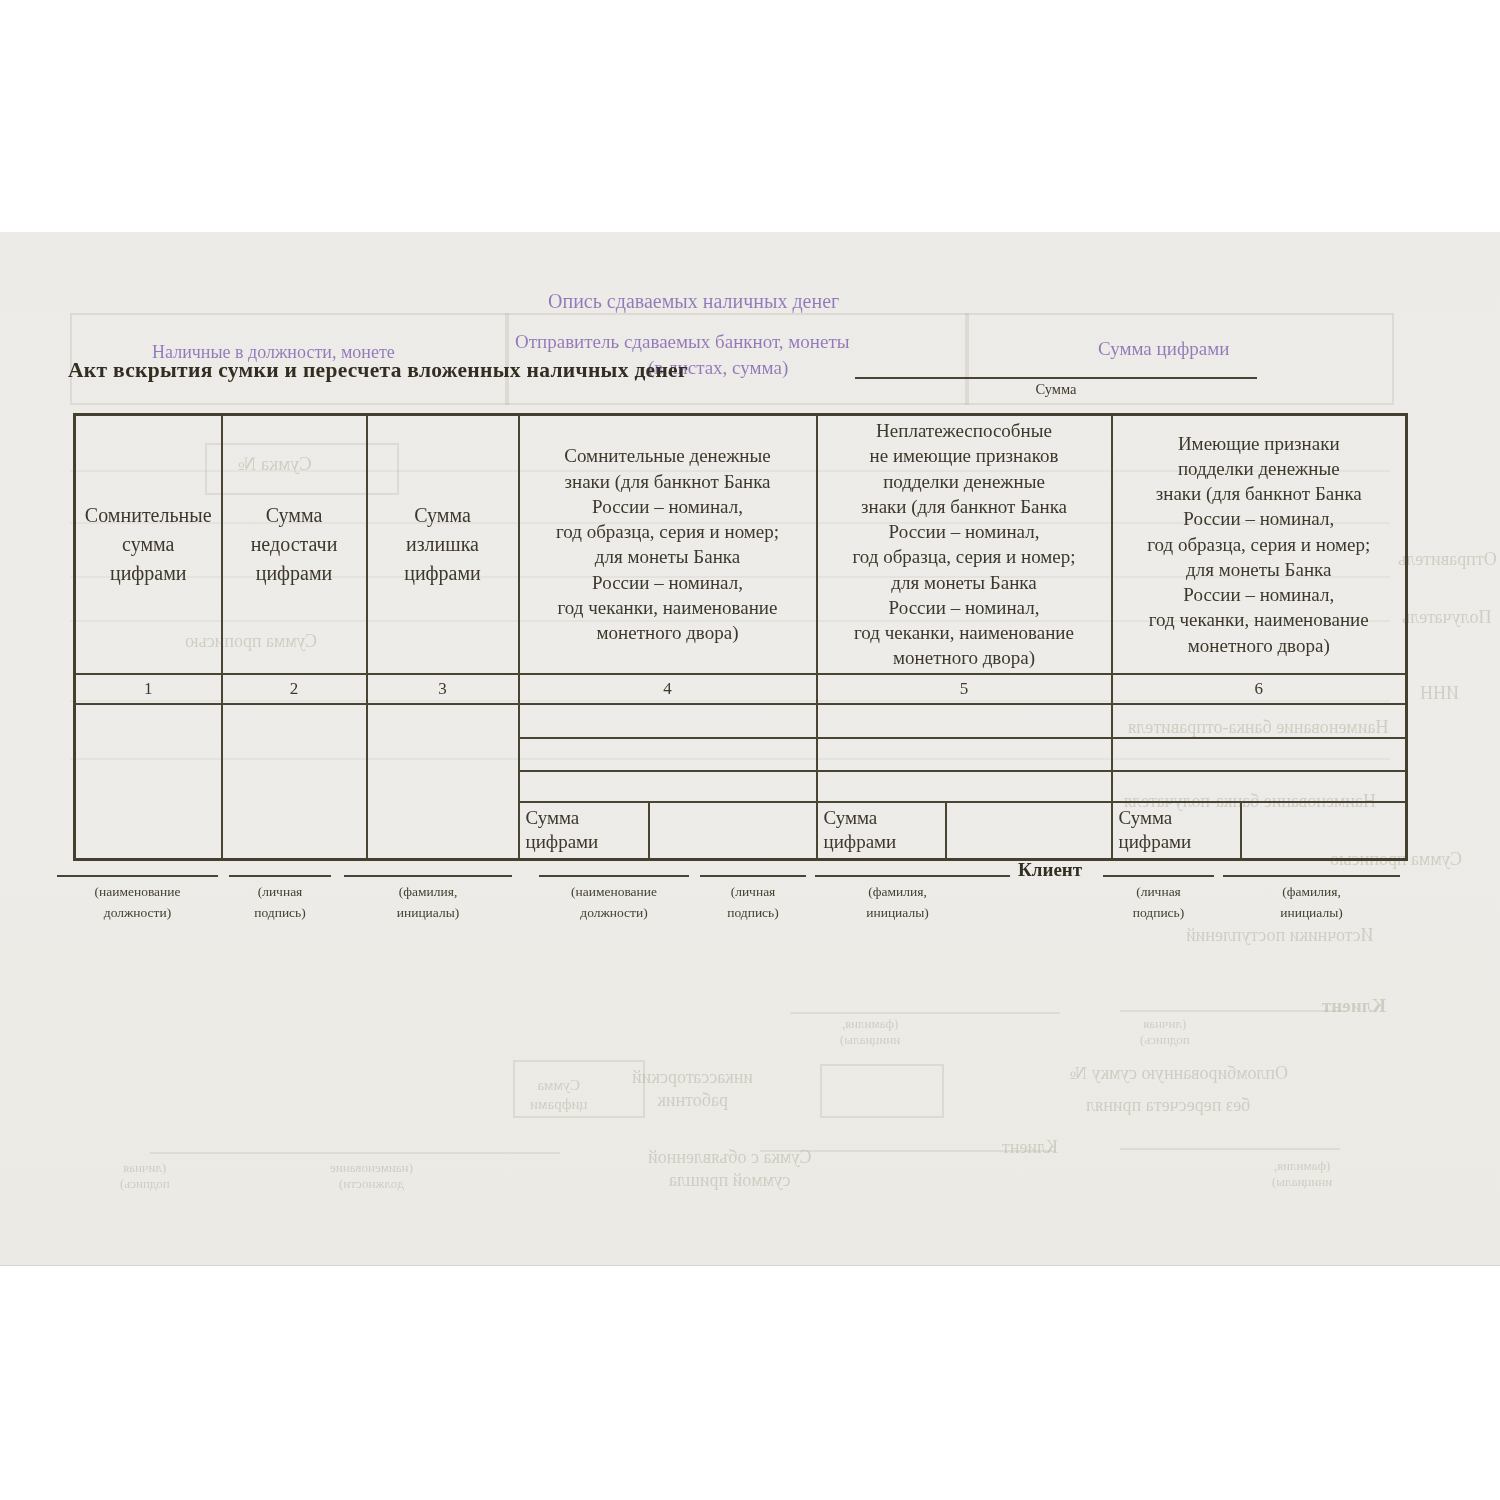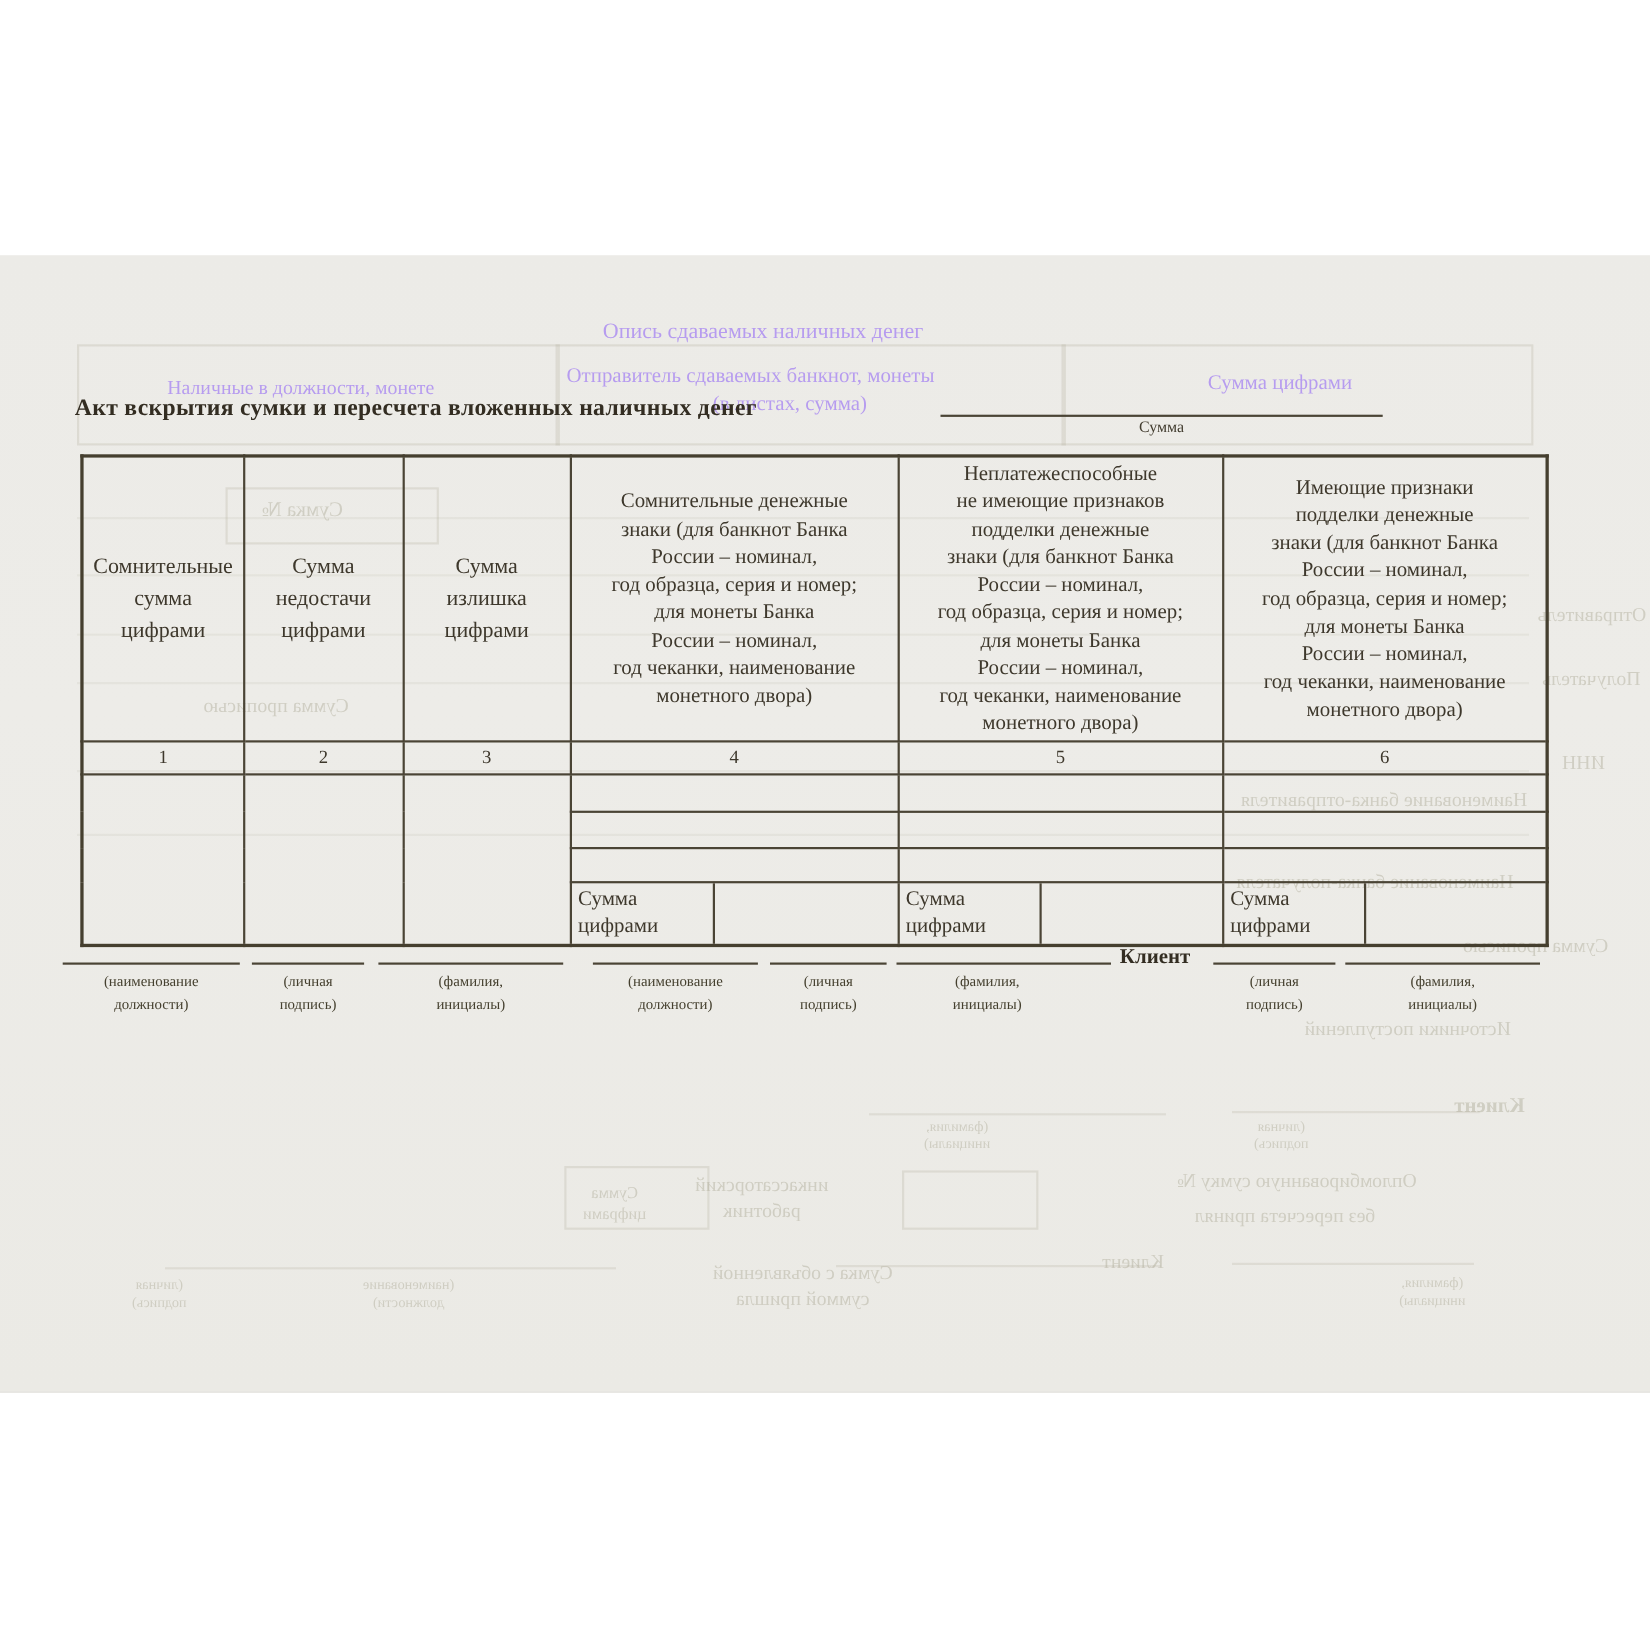--- a/index.html
+++ b/index.html
@@ -9,21 +9,21 @@
     color:#3e382c;background:#ffffff;
   }
   
   #paper{
     position:absolute;left:0;top:232px;width:1500px;height:1033px;
     background:linear-gradient(180deg,#ecebe7 0%,#edece8 40%,#ebeae5 100%);
     border-bottom:1px solid #d9d7d1;
   }
   
   .bleed{position:absolute;white-space:pre-line;line-height:1.25;pointer-events:none;}
-  .bn{color:#8b5cf6;opacity:.55;text-align:right;}           
+  .bn{color:#4c1d95;opacity:.55;text-align:right;}           
   .bm{color:#aeab98;opacity:.45;transform:scaleX(-1);} 
   .bbox{position:absolute;border:2px solid #b3b09e;opacity:.28;pointer-events:none;}
   .bline{position:absolute;height:0;border-top:2px solid #b3b09e;opacity:.25;pointer-events:none;}
   .blinesoft{opacity:.14;}
   
   #title{
     position:absolute;left:68px;top:358px;font-size:21.5px;font-weight:bold;
     color:#332d22;letter-spacing:.3px;
   }
   #dateline{position:absolute;left:855px;top:377px;width:402px;border-top:2px solid #4a4435;}

